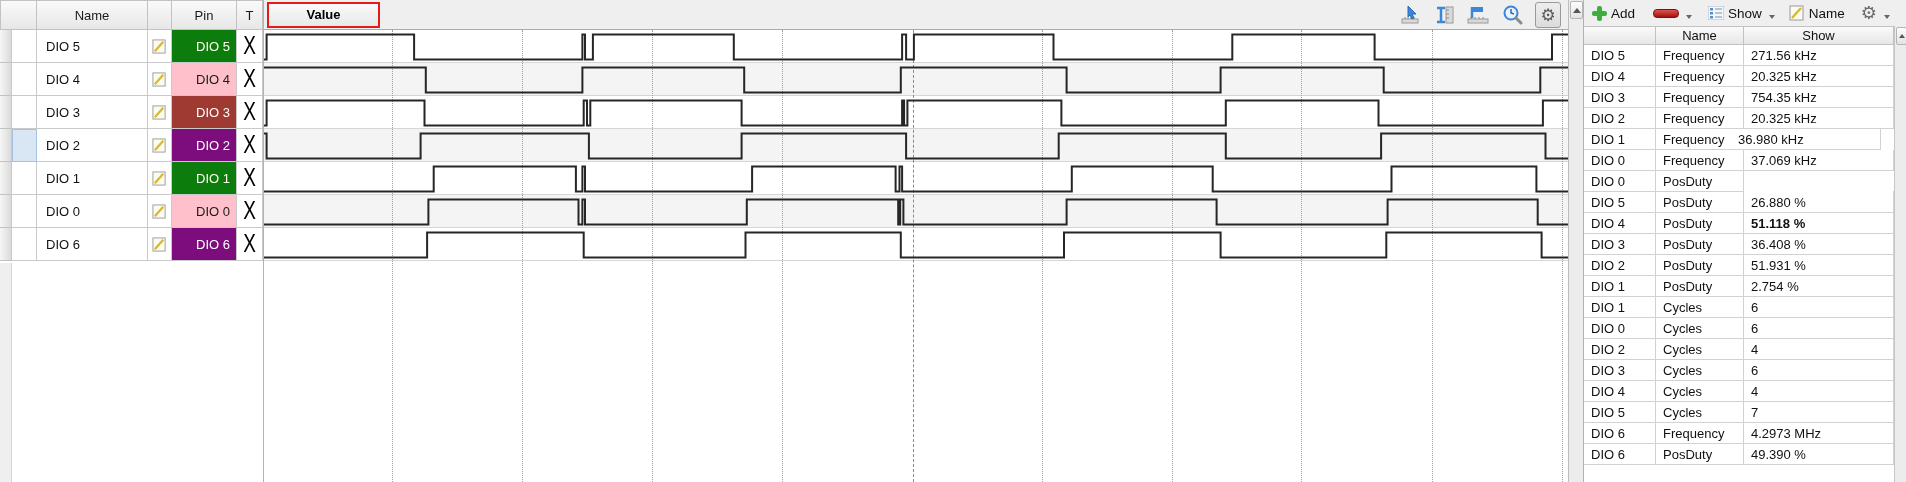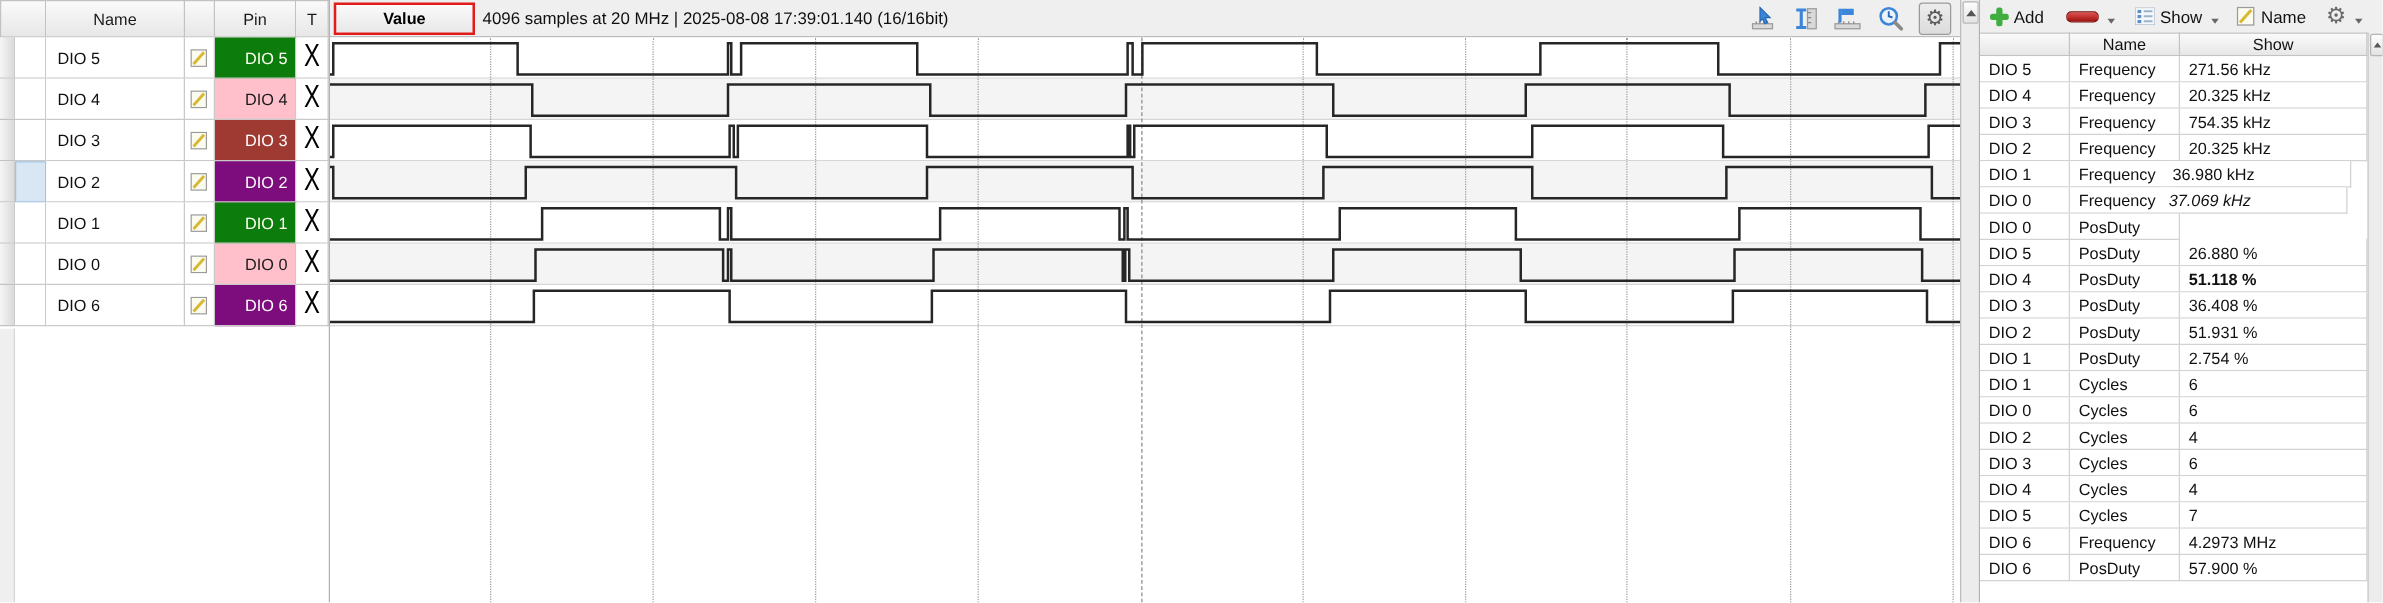--- a/index.html
+++ b/index.html
@@ -187,21 +187,20 @@
             <span class="xmark">X</span>
           </div>
         </div>
       </div>
     <div class="below-left"></div>
   </div>
 
   <div class="wave-panel">
     <div class="wave-header">
       <button class="stop-btn">Value</button>
-      <span class="status">4096 samples at 20 MHz | 2025-08-08 17:39:01.140 (16/16bit)</span>
       <div class="wh-icons">
         <span>
           <svg width="22" height="20" viewBox="0 0 22 20">
             <rect x="1" y="14" width="16" height="4" fill="#d9d9d9" stroke="#9a9a9a"></rect>
             <path d="M4 14 v-2 M7 14 v-2 M10 14 v-2 M13 14 v-2" stroke="#8a8a8a" stroke-width="1"></path>
             <path d="M7 1 L15 9 L11 9 L13 13 L11 14 L9 10 L7 12 Z" fill="#3b86d8" stroke="#2a6ab4"></path>
           </svg>
         </span>
         <span>
           <svg width="22" height="20" viewBox="0 0 22 20">
@@ -324,21 +323,21 @@
           <div class="m-cell" style="left: 160px; width: 150px;">20.325 kHz</div>
         </div>
         <div class="m-row" style="top: 129px;">
           <div class="m-cell" style="left: 0px; width: 72px;">DIO 1</div>
           <div class="m-cell" style="left: 72px; width: 88px;">Frequency</div>
           <div class="m-cell" style="left: 147px; width: 150px;">36.980 kHz</div>
         </div>
         <div class="m-row" style="top: 150px;">
           <div class="m-cell" style="left: 0px; width: 72px;">DIO 0</div>
           <div class="m-cell" style="left: 72px; width: 88px;">Frequency</div>
-          <div class="m-cell" style="left: 144px; width: 150px; font-style: italic;">37.069 kHz</div>
+          <div class="m-cell" style="left: 160px; width: 150px;">37.069 kHz</div>
         </div>
         <div class="m-row" style="top: 171px;">
           <div class="m-cell" style="left: 0px; width: 72px;">DIO 0</div>
           <div class="m-cell" style="left: 72px; width: 88px;">PosDuty</div>
           <div class="m-cell" style="left: 160px; width: 150px; margin-top: 20px;">40.606 %</div>
         </div>
         <div class="m-row" style="top: 192px;">
           <div class="m-cell" style="left: 0px; width: 72px;">DIO 5</div>
           <div class="m-cell" style="left: 72px; width: 88px;">PosDuty</div>
           <div class="m-cell" style="left: 160px; width: 150px;">26.880 %</div>
@@ -394,21 +393,21 @@
           <div class="m-cell" style="left: 160px; width: 150px;">7</div>
         </div>
         <div class="m-row" style="top: 423px;">
           <div class="m-cell" style="left: 0px; width: 72px;">DIO 6</div>
           <div class="m-cell" style="left: 72px; width: 88px;">Frequency</div>
           <div class="m-cell" style="left: 160px; width: 150px;">4.2973 MHz</div>
         </div>
         <div class="m-row" style="top: 444px;">
           <div class="m-cell" style="left: 0px; width: 72px;">DIO 6</div>
           <div class="m-cell" style="left: 72px; width: 88px;">PosDuty</div>
-          <div class="m-cell" style="left: 160px; width: 150px;">57.900 %</div>
+          <div class="m-cell" style="left: 160px; width: 150px;">49.390 %</div>
         </div>
       </div>
     <div class="rp-scroll">
       <div class="scroll-up">
         <span class="tri-up" style="border-left-width:3px;border-right-width:3px;border-bottom-width:4px;"></span>
       </div>
     </div>
   </div>
 
 </div>

